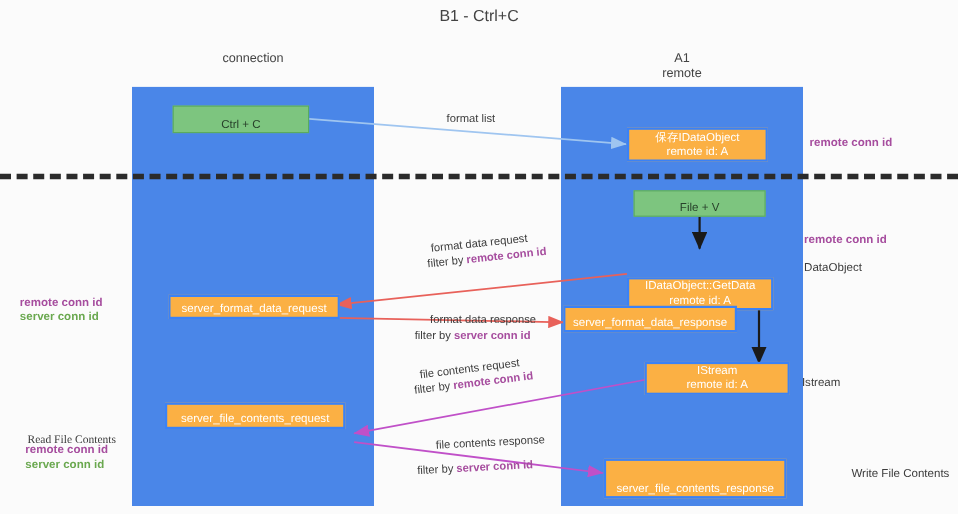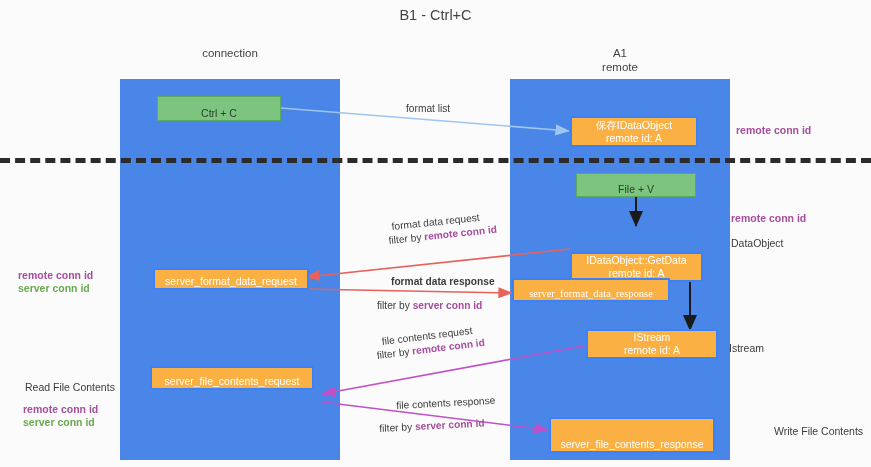--- a/index.html
+++ b/index.html
@@ -132,21 +132,21 @@
 
   <div class="abs box orange" style="left:570px;top:228px;width:133px;height:30px;margin-top:24px;">
     <span>IDataObject::GetData</span>
     <span>remote id: A</span>
   </div>
 
   <div class="abs box orange" style="left:153px;top:268px;width:156px;height:22px;">
     <span>server_format_data_request</span>
   </div>
 
-  <div class="abs box orange" style="left:512px;top:278px;width:158px;height:24px;font-family:Liberation Serif, serif;">
+  <div class="abs box orange" style="left:512px;top:278px;width:158px;height:24px;">
     <span>server_format_data_response</span>
   </div>
 
   <div class="abs box orange" style="left:586px;top:329px;width:132px;height:30px;">
     <span>IStream</span>
     <span>remote id: A</span>
   </div>
 
   <div class="abs box orange" style="left:150px;top:366px;width:164px;height:24px;">
     <span>server_file_contents_request</span>
@@ -160,21 +160,21 @@
     <span>format list</span>
   </div>
 
   <div class="abs edge-label" style="left:391px;top:220px;transform:rotate(-6deg);transform-origin:left top;">
     <span>format data request</span>
   </div>
   <div class="abs edge-label" style="left:388px;top:234px;transform:rotate(-6deg);transform-origin:left top;">
     <span>filter by </span><b>remote conn id</b>
   </div>
 
-  <div class="abs edge-label" style="left:391px;top:275px;font-weight:bold;">
+  <div class="abs edge-label" style="left:391px;top:285px;">
     <span>format data response</span>
   </div>
   <div class="abs edge-label" style="left:377px;top:299px;">
     <span>filter by </span><b>server conn id</b>
   </div>
 
   <div class="abs edge-label" style="left:381px;top:335px;transform:rotate(-7deg);transform-origin:left top;">
     <span>file contents request</span>
   </div>
   <div class="abs edge-label" style="left:376px;top:349px;transform:rotate(-7deg);transform-origin:left top;">
@@ -194,17 +194,17 @@
 
   <div class="abs note plain" style="left:731px;top:236px;">DataObject</div>
 
   <div class="abs note plain" style="left:729px;top:341px;">Istream</div>
 
   <div class="abs note plain" style="left:774px;top:424px;">Write File Contents</div>
 
   <div class="abs note purple" style="left:18px;top:268px;">remote conn id</div>
   <div class="abs note green" style="left:18px;top:281px;">server conn id</div>
 
-  <div class="abs note plain" style="left:25px;top:380px;">Read File Contents</div>
+  <div class="abs note plain" style="left:25px;top:394px;font-family:Liberation Serif, serif;">Read File Contents</div>
   <div class="abs note purple" style="left:23px;top:402px;">remote conn id</div>
   <div class="abs note green" style="left:23px;top:415px;">server conn id</div>
 
 </div>
 
 </body></html>

